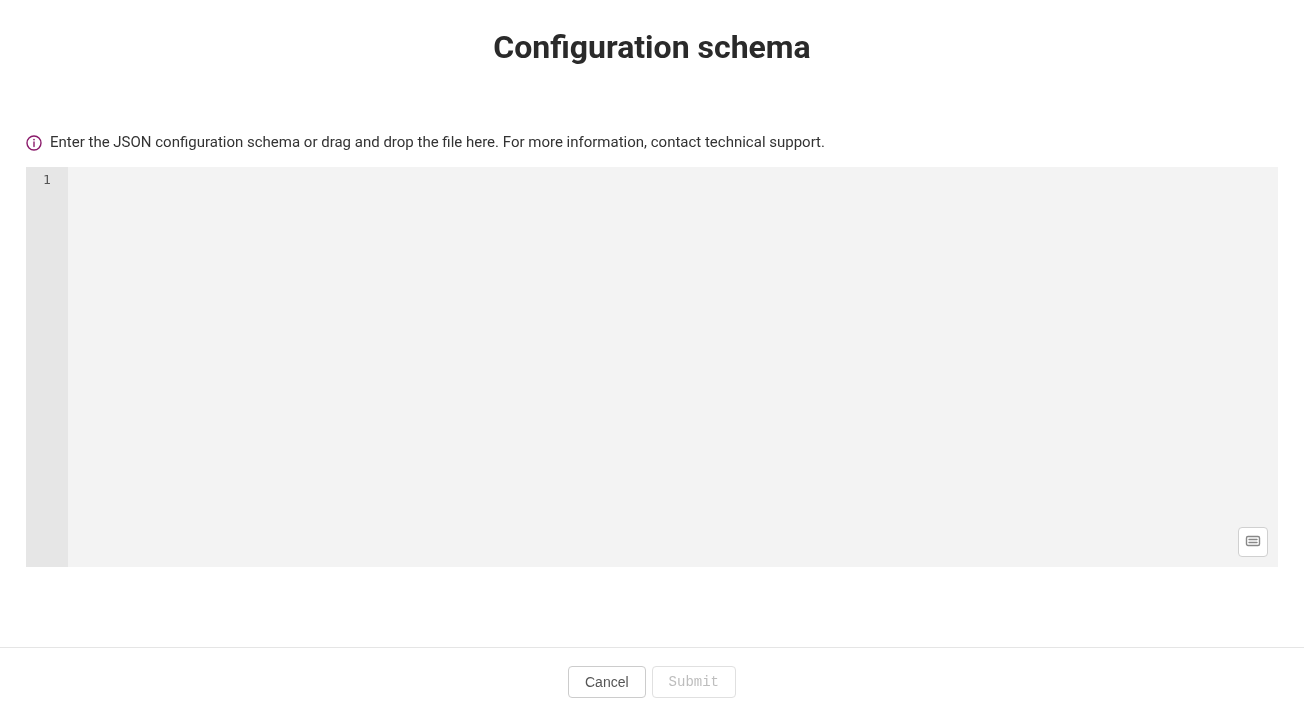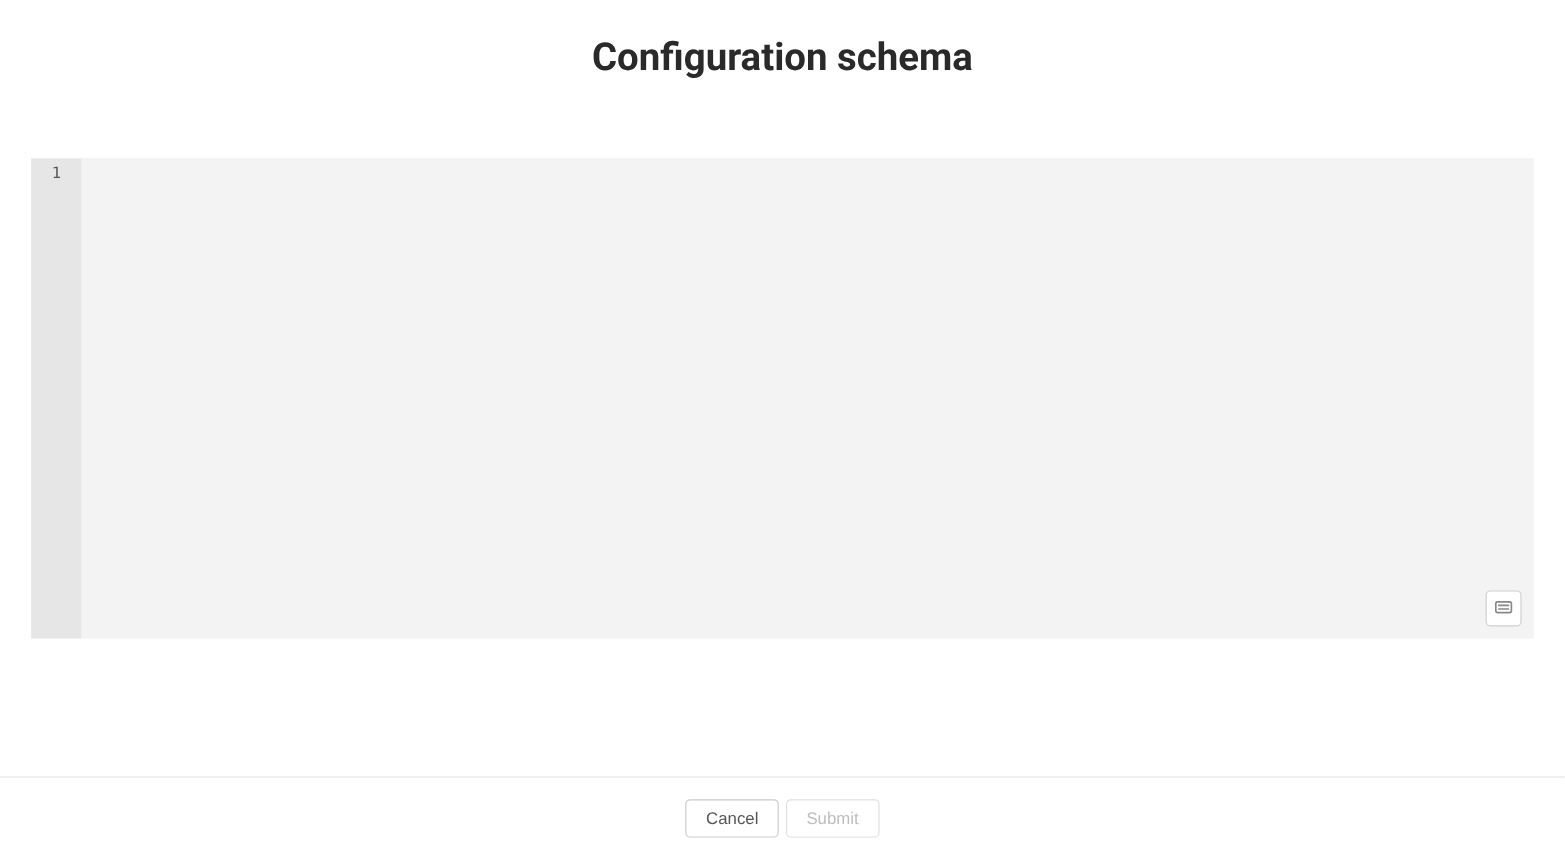--- a/index.html
+++ b/index.html
@@ -112,29 +112,40 @@
     background: #ffffff;
     cursor: pointer;
     color: #555;
     min-width: 74px;
   }
   .btn:disabled {
     color: #bdbdbd;
     border-color: #e0e0e0;
     background: #ffffff;
     cursor: not-allowed;
+    font-family: Liberation Mono, monospace;
   }
 </style>
 </head>
 <body>
 
 <h1 class="page-title">Configuration schema</h1>
 
 <div class="content-area">
 
+  <div class="info-row">
+    <span class="info-icon">
+      <svg width="16" height="16" viewBox="0 0 16 16" fill="none" stroke="currentColor" stroke-width="1.4">
+        <circle cx="8" cy="8" r="7"></circle>
+        <line x1="8" y1="7" x2="8" y2="11.5" stroke-linecap="round"></line>
+        <circle cx="8" cy="4.6" r="0.85" fill="currentColor" stroke="none"></circle>
+      </svg>
+    </span>
+    <span class="info-text">Enter the JSON configuration schema or drag and drop the file here. For more information, contact technical support.</span>
+  </div>
 
   <div class="editor-wrap">
     <div class="gutter">
       <div>1</div>
     </div>
     <textarea class="code-area" spellcheck="false" style=""></textarea>
     <button class="keyboard-btn" type="button" aria-label="Keyboard shortcuts">
       <span>
         <svg width="16" height="16" viewBox="0 0 16 16" fill="none" stroke="currentColor" stroke-width="1.4" stroke-linecap="round">
           <rect x="1.5" y="3.5" width="13" height="9" rx="1.5"></rect>

